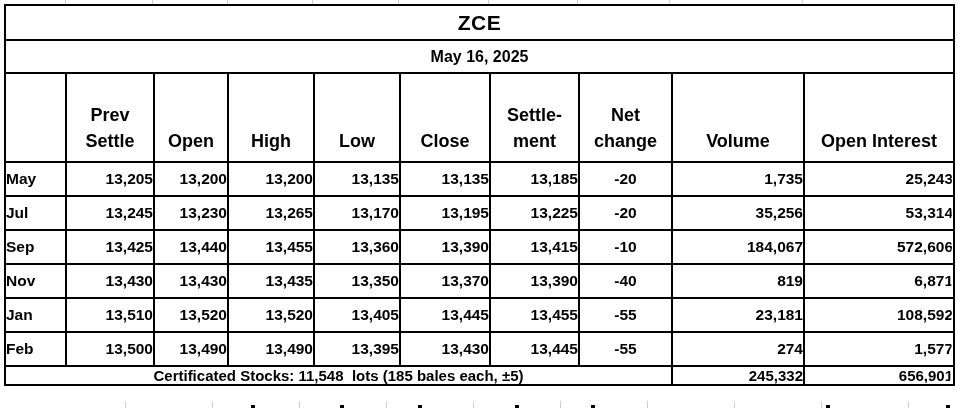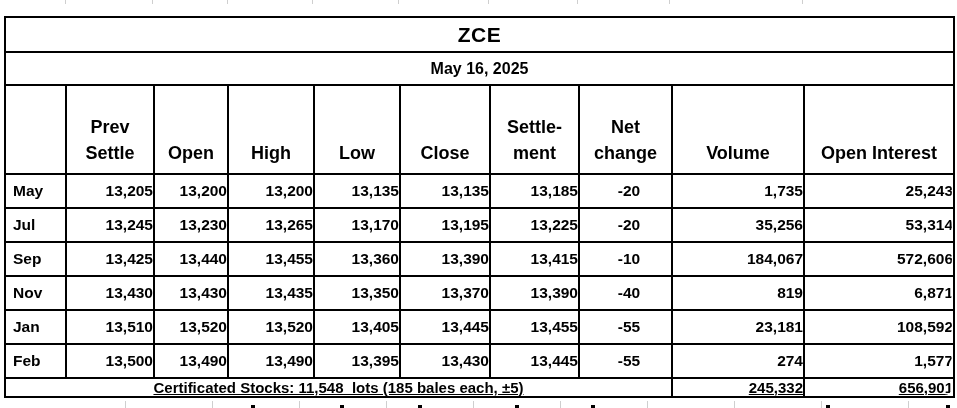--- a/index.html
+++ b/index.html
@@ -13,21 +13,21 @@
   }
   .canvas { position:absolute; inset:0; }
 
   
   .grid-line-v { position:absolute; width:1px; background:#cfcfcf; }
   .grid-top { top:0; height:4px; }
   .grid-bottom { top:401px; height:7px; }
   .speck { position:absolute; top:405px; height:3px; background:#000; }
 
   table.futures {
-    position:absolute; left:4px; top:16px;
+    position:absolute; left:4px; top:4px;
     width:949px;
     border-collapse:collapse;
     table-layout:fixed;
   }
   table.futures td, table.futures th {
     border:2px solid #000;
     font-weight:bold;
     color:#000;
     overflow:hidden;
     padding:0;
@@ -43,27 +43,27 @@
   tr.header-row th {
     height:80px;
     vertical-align:bottom;
     text-align:center;
     font-size:18px;
     line-height:1.45;
     padding:0 2px 7px 2px;
     white-space:pre-line;
   }
   tr.data-row { height:34px; }
-  tr.data-row td { font-size:15.5px; vertical-align:middle;padding-left:7px; }
+  tr.data-row td { font-size:15.5px; vertical-align:middle; }
   td.month  { text-align:left;  padding-left:6px; }
   td.num    { text-align:right; padding-right:8px; }
   td.vol    { text-align:right; padding-right:18px; }
   td.oi     { text-align:right; padding-right:6px;border-radius:17px; }
   td.net    { text-align:center; vertical-align:top; padding-top:2px; font-size:15px; }
-  tr.footer-row { height:16px;text-decoration:underline; }
+  tr.footer-row { height:16px; }
   tr.footer-row td { font-size:15px; vertical-align:middle; }
   td.stocks-cell { text-align:center; white-space:pre; }
 </style>
 </head>
 <body>
 
 <div class="canvas">
 
   <div class="grid-line-v grid-top" style="left:65px"></div>
   <div class="grid-line-v grid-top" style="left:152px"></div>

